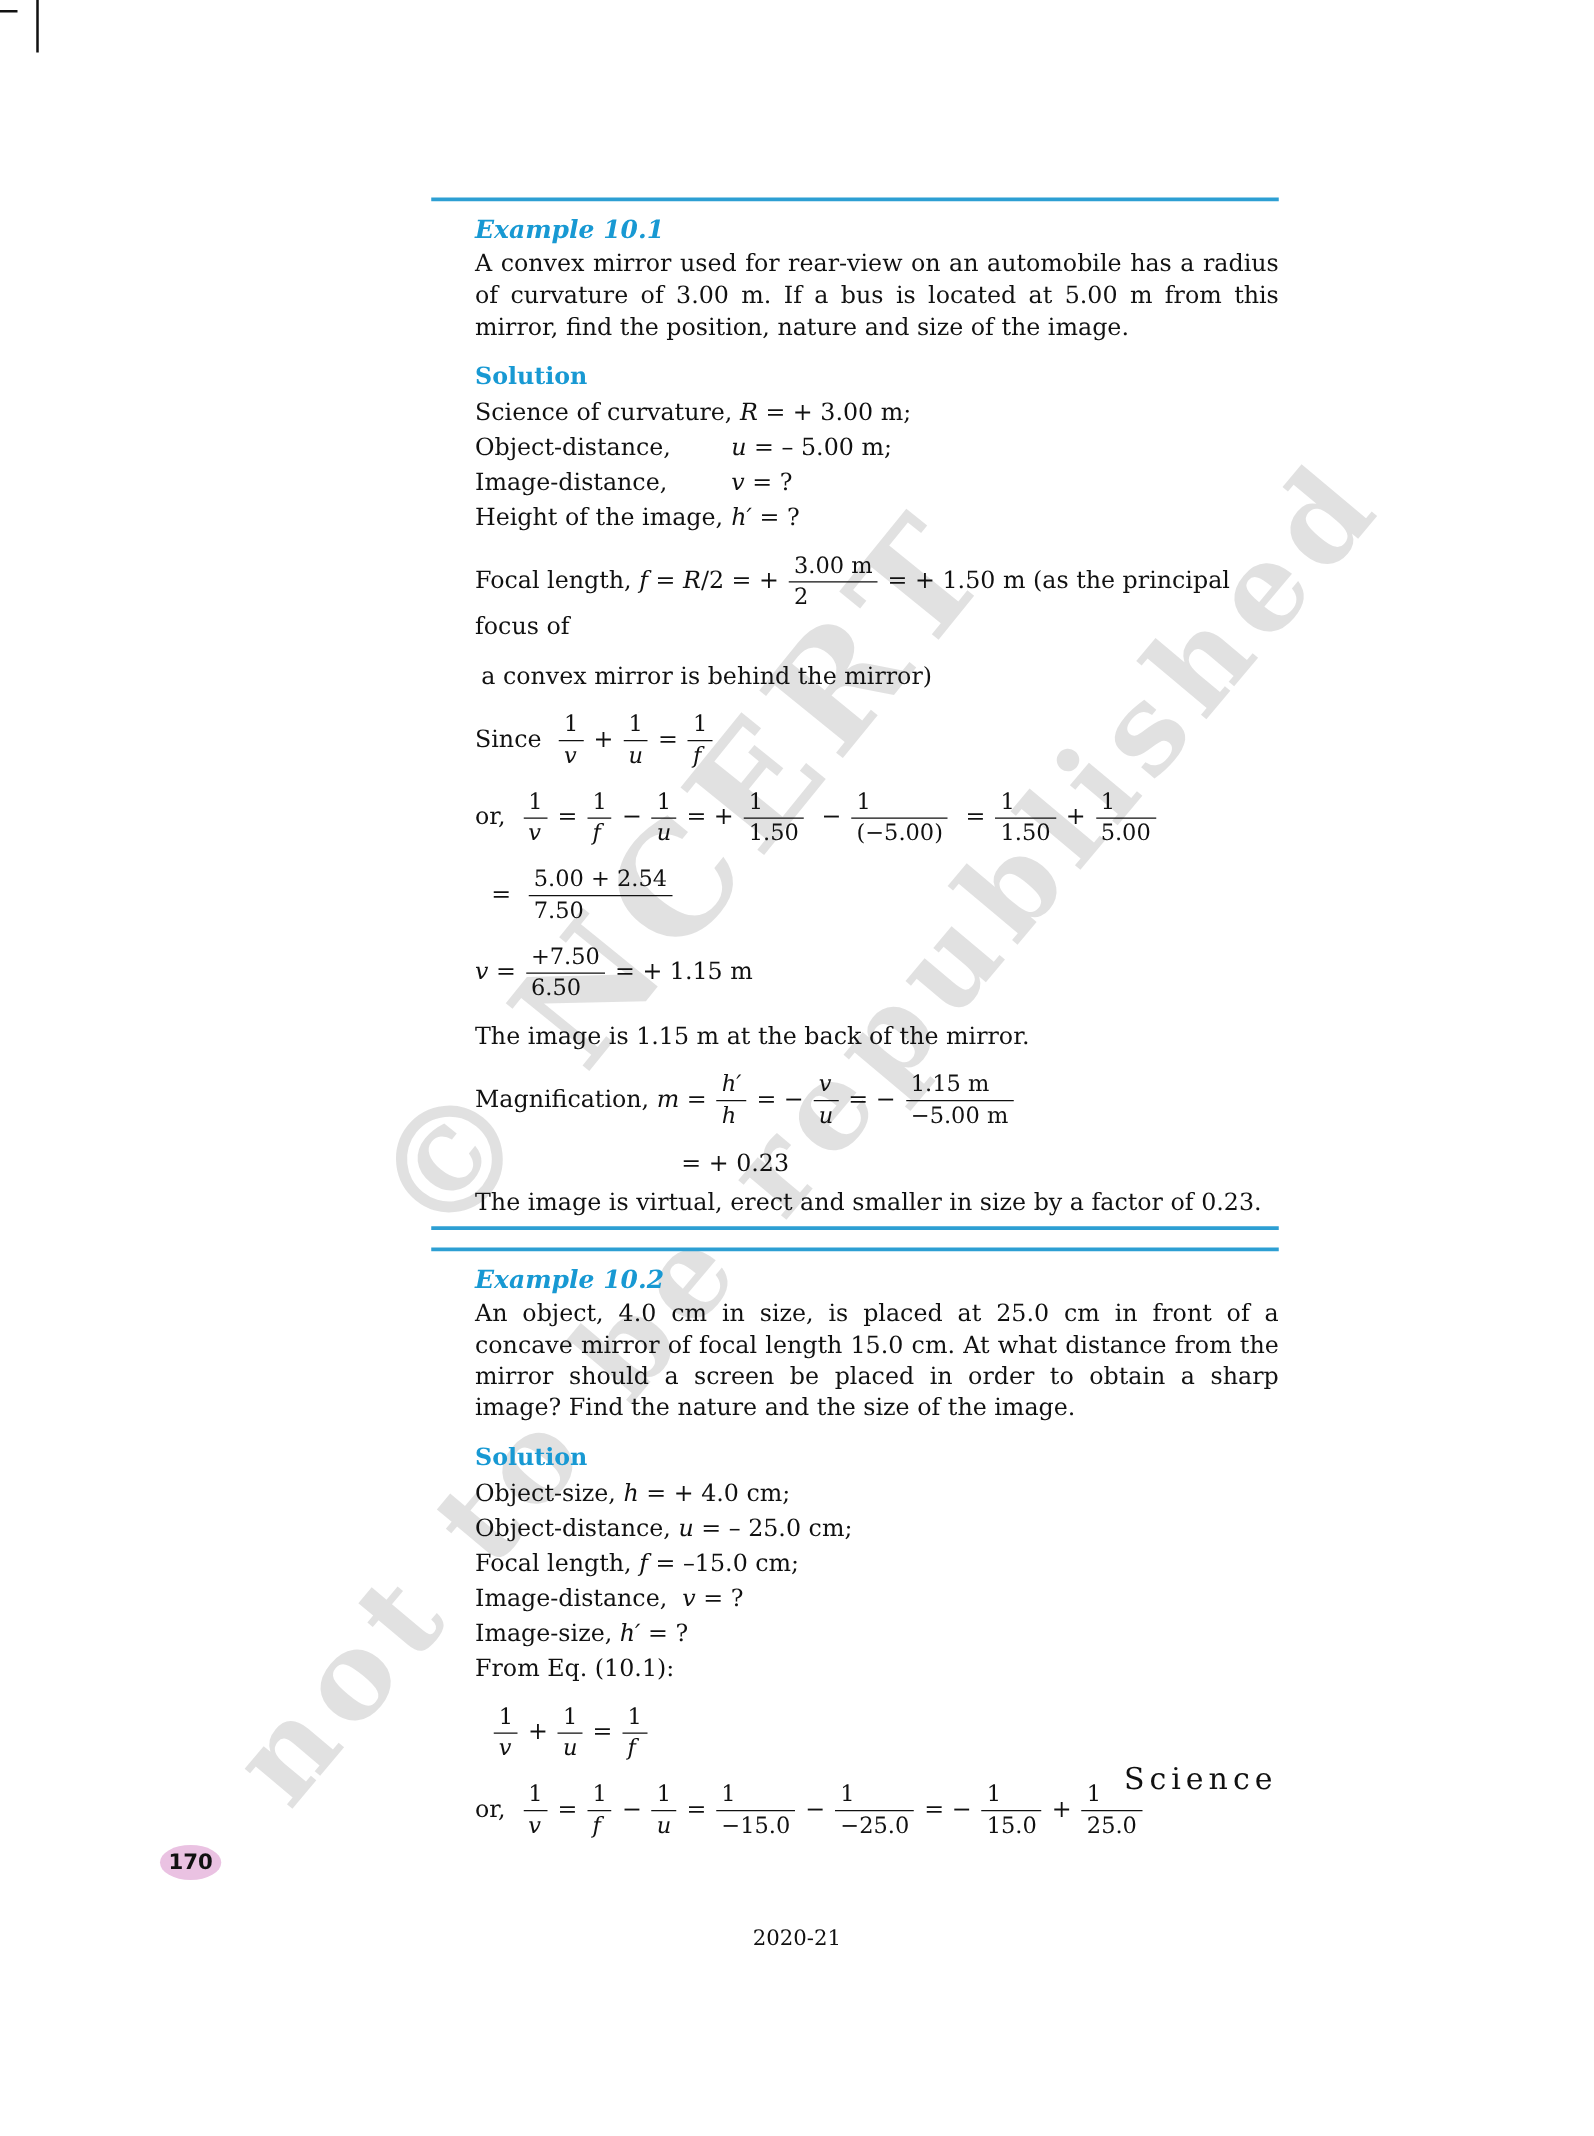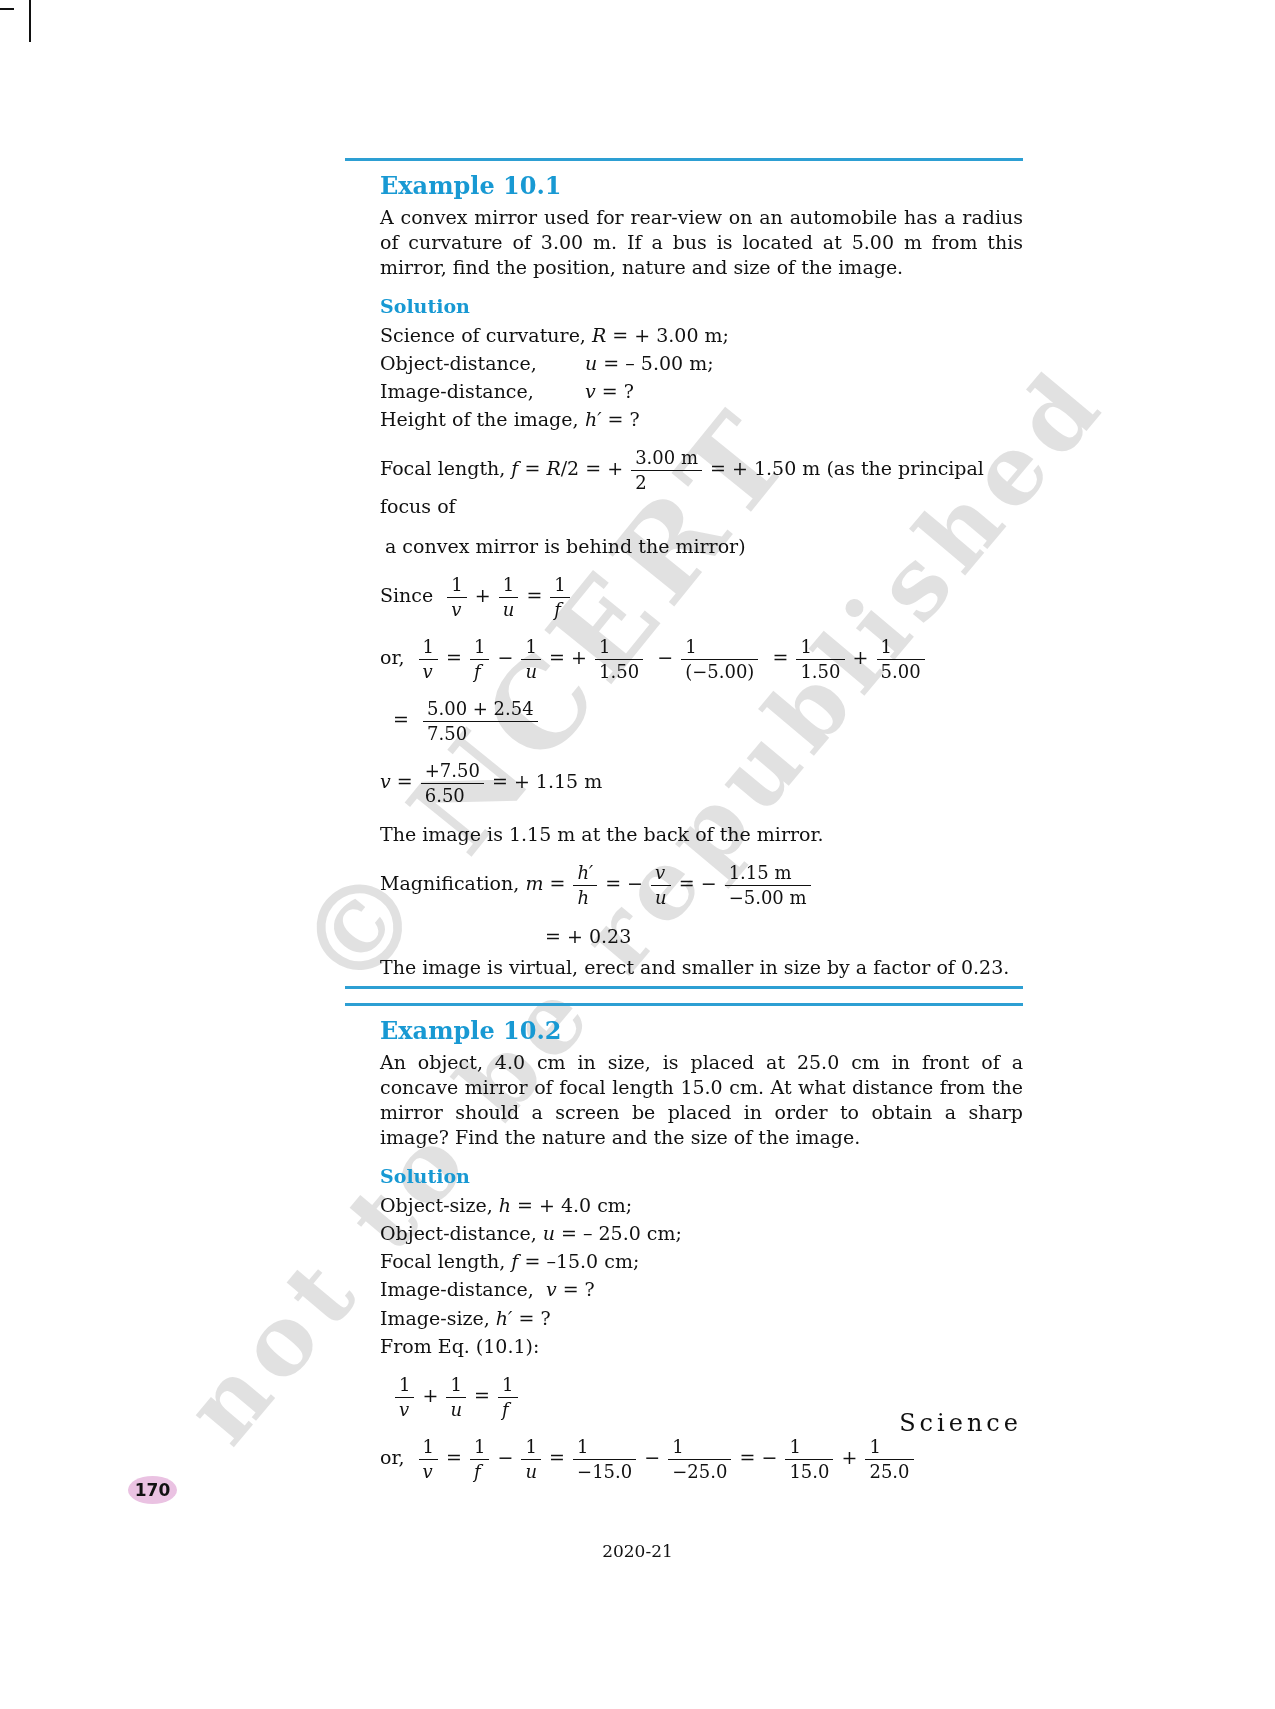--- a/index.html
+++ b/index.html
@@ -25,22 +25,22 @@
   .wm1{left:545px;top:700px;font-size:118px;transform:translate(-50%,-50%) rotate(-51deg);}
   .wm2{left:645px;top:905px;font-size:96px;transform:translate(-50%,-50%) rotate(-50deg);}
   
   .content{
     position:absolute;left:345px;top:158px;width:678px;z-index:2;
     font-size:19px;line-height:1.32;
   }
   .rule{height:3px;background:var(--rule_blue,#2d9fd3);}
   .rule.gap-top{margin-top:14px;}
   .ex-title{
-    color:var(--accent_blue,#1899d3);font-size:24px;font-weight:bold;
-    padding-left:35px;margin:9px 0 3px 0;
+    color:var(--accent_blue,#1899d3);font-size:20px;font-weight:bold;
+    padding-left:35px;margin:9px 0 3px 0;font-style:italic;
   }
   .sol-title{
     color:var(--accent_blue,#1899d3);font-size:19px;font-weight:bold;
     padding-left:35px;margin:14px 0 4px 0;
   }
   p.body{padding-left:35px;margin:3px 0 10px 0;text-align:justify;}
   .mrow{padding-left:35px;white-space:pre-wrap;margin:3px 0;}
   .mrow.math{margin:15px 0;}
   .mrow.m-sum{padding-left:48px;}
   .mrow.m-eq2{padding-left:48px;}

